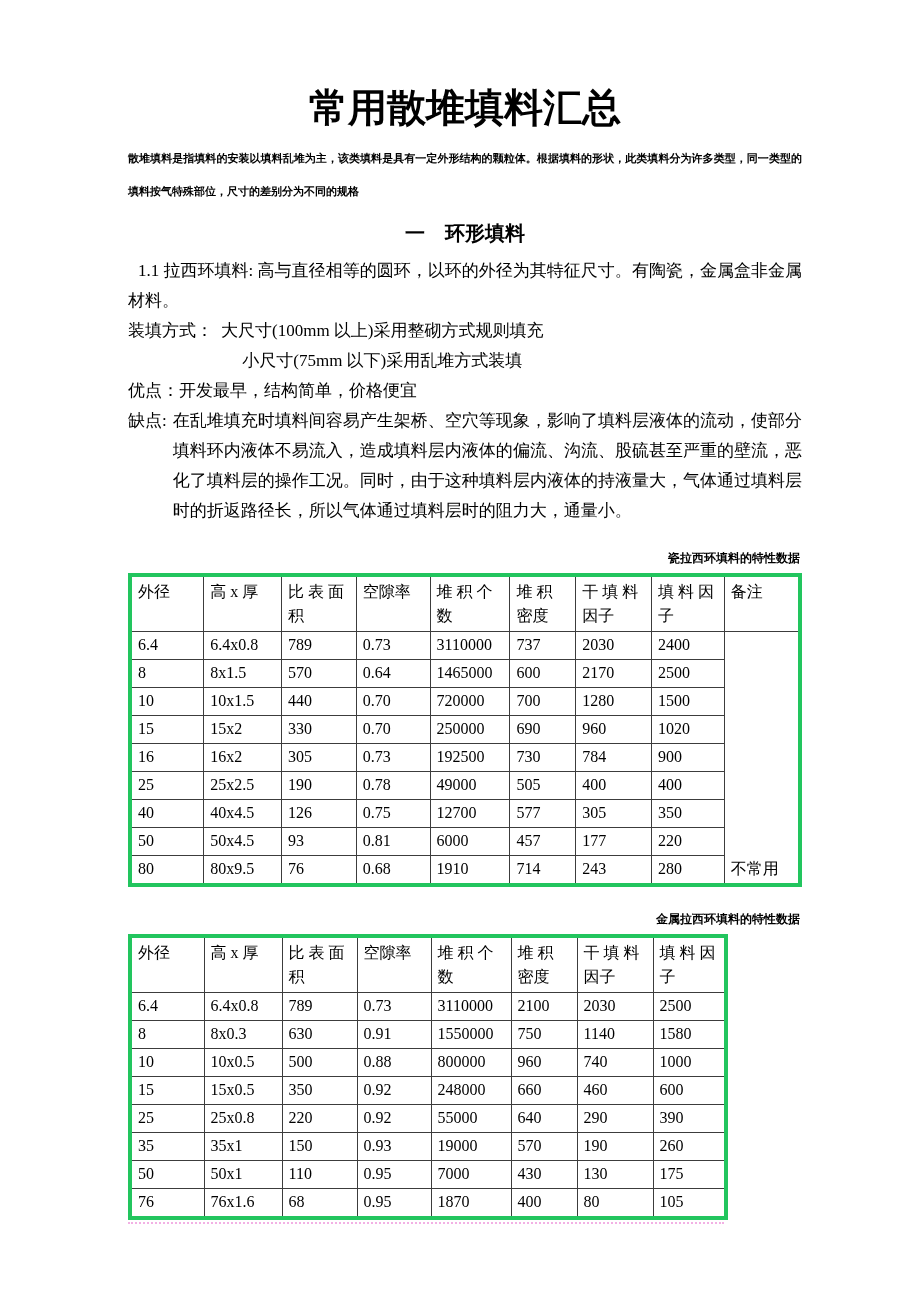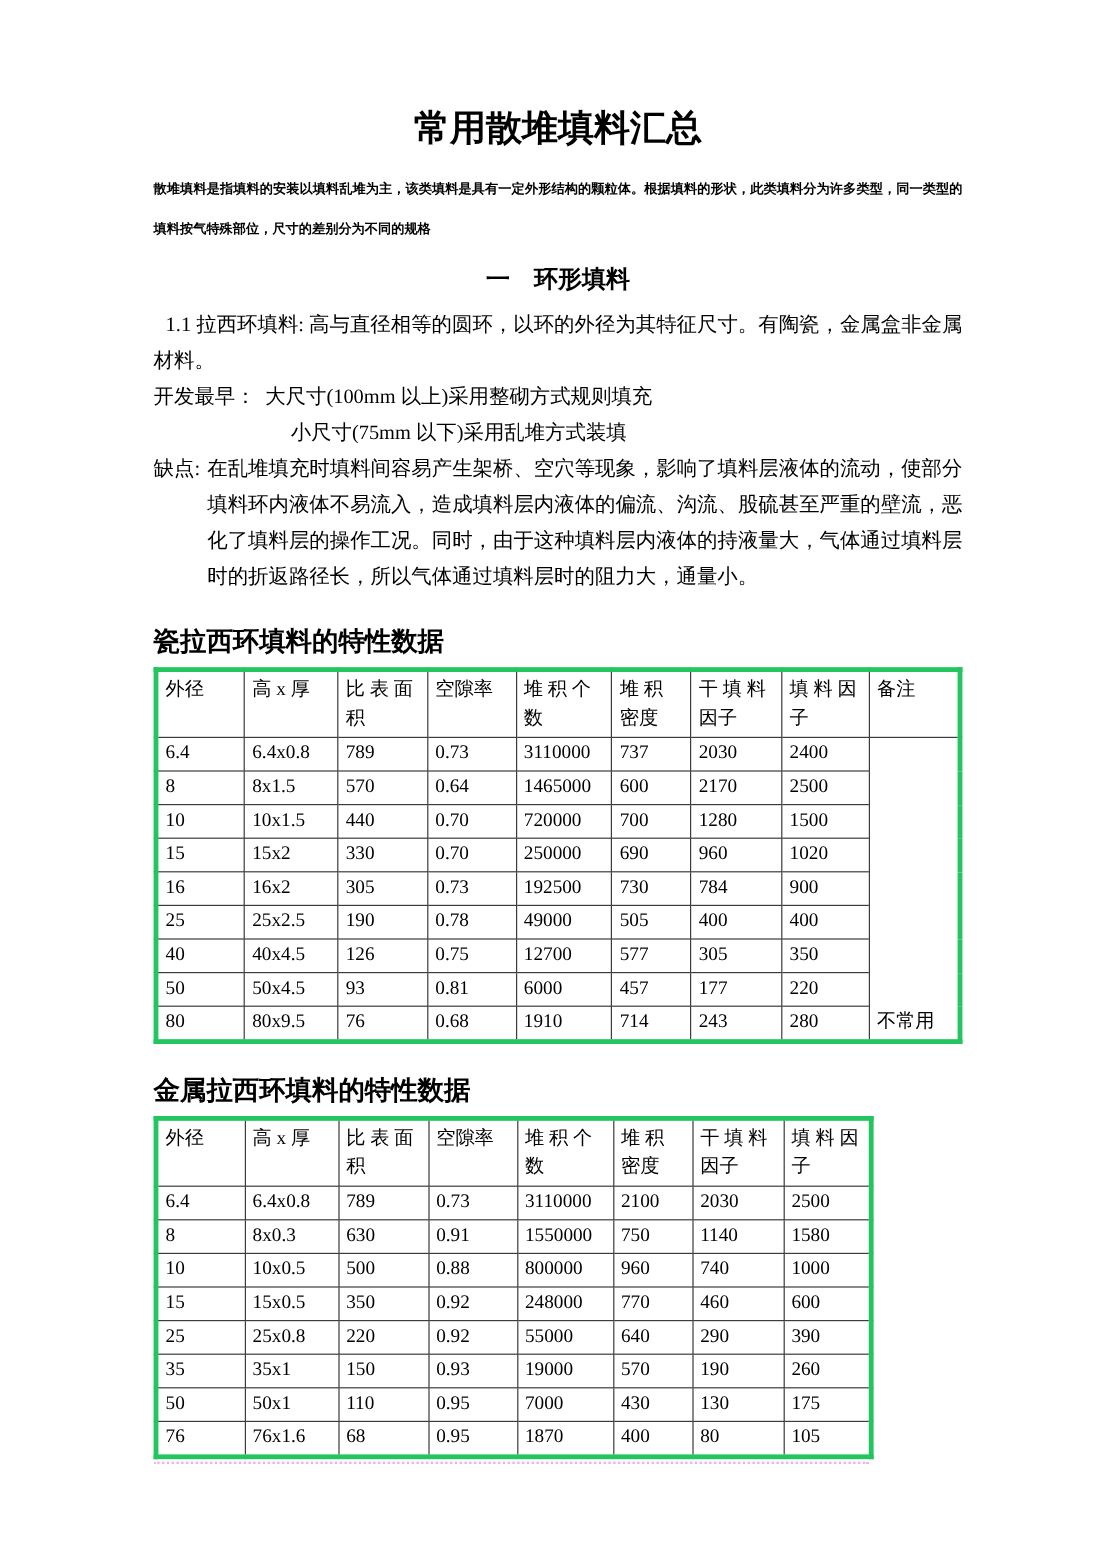--- a/index.html
+++ b/index.html
@@ -4,21 +4,21 @@
 <style>
   html, body { margin: 0; padding: 0; background: #ffffff; }
   body {
     width: 920px; height: 1302px; overflow: hidden;
     font-family: "Liberation Serif", "DejaVu Serif", serif;
     color: #000;
   }
   .page { padding: 88px 118px 0 128px; width: 674px; }
 
   .doc-title {
-    font-size: 30px; font-weight: bold; text-align: center;
+    font-size: 39px; font-weight: bold; text-align: center;
     line-height: 40px; margin: 0 0 14px 0;
   }
   .intro {
     font-size: 11px; font-weight: bold; line-height: 33px;
     text-align: justify; margin: 0;
   }
   .section-heading {
     font-size: 20px; font-weight: bold; text-align: center;
     line-height: 30px; margin: 10px 0 8px 0;
   }
@@ -28,21 +28,21 @@
 
   .labelled { display: flex; align-items: flex-start; }
   .labelled .lbl { flex: 0 0 auto; white-space: nowrap; }
   .labelled .txt { flex: 1 1 auto; text-align: justify; }
   .method-lines .line { white-space: nowrap; }
   .method-lines { margin-left: 8px; text-align: center; }
   .disadv .lbl { margin-right: 6px; }
 
   .table-block { margin-top: 24px; }
   .table-title {
-    font-size: 22px; font-weight: bold; text-align: left;
+    font-size: 12px; font-weight: bold; text-align: right;
     margin: 0 0 6px 0; width: 672px;
   }
   table.datatable {
     border-collapse: collapse; table-layout: fixed;
     border: 4px solid #22c55e;
   }
   table.datatable th, table.datatable td {
     border: 1px solid #3c3c3c;
     font-size: 16px; font-weight: normal;
     text-align: left; vertical-align: top;
@@ -65,27 +65,31 @@
   <h1 class="doc-title">常用散堆填料汇总</h1>
 
   <p class="intro">散堆填料是指填料的安装以填料乱堆为主，该类填料是具有一定外形结构的颗粒体。根据填料的形状，此类填料分为许多类型，同一类型的填料按气特殊部位，尺寸的差别分为不同的规格</p>
 
   <h2 class="section-heading">一　环形填料</h2>
 
   <p class="body-text para-11"><span class="b">1.1 拉西环填料:</span>
     <span>高与直径相等的圆环，以环的外径为其特征尺寸。有陶瓷，金属盒非金属材料。</span></p>
 
   <div class="body-text labelled">
-    <span class="lbl">开发最早：</span>
+    <span class="lbl">装填方式：</span>
     <div class="method-lines">
       <div class="line">大尺寸(100mm 以上)采用整砌方式规则填充</div>
       <div class="line">小尺寸(75mm 以下)采用乱堆方式装填</div>
     </div>
   </div>
 
+  <div class="body-text labelled">
+    <span class="lbl">优点：</span>
+    <span class="txt">开发最早，结构简单，价格便宜</span>
+  </div>
 
   <div class="body-text labelled disadv">
     <span class="lbl">缺点:</span>
     <span class="txt">在乱堆填充时填料间容易产生架桥、空穴等现象，影响了填料层液体的流动，使部分填料环内液体不易流入，造成填料层内液体的偏流、沟流、股硫甚至严重的壁流，恶化了填料层的操作工况。同时，由于这种填料层内液体的持液量大，气体通过填料层时的折返路径长，所以气体通过填料层时的阻力大，通量小。</span>
   </div>
 
   <div class="table-block">
     <div class="table-title">瓷拉西环填料的特性数据</div>
     <table class="datatable">
         <colgroup>
@@ -273,21 +277,21 @@
             <td>960</td>
             <td>740</td>
             <td>1000</td>
           </tr>
           <tr>
             <td>15</td>
             <td>15x0.5</td>
             <td>350</td>
             <td>0.92</td>
             <td>248000</td>
-            <td>770</td>
+            <td>660</td>
             <td>460</td>
             <td>600</td>
           </tr>
           <tr>
             <td>25</td>
             <td>25x0.8</td>
             <td>220</td>
             <td>0.92</td>
             <td>55000</td>
             <td>640</td>

